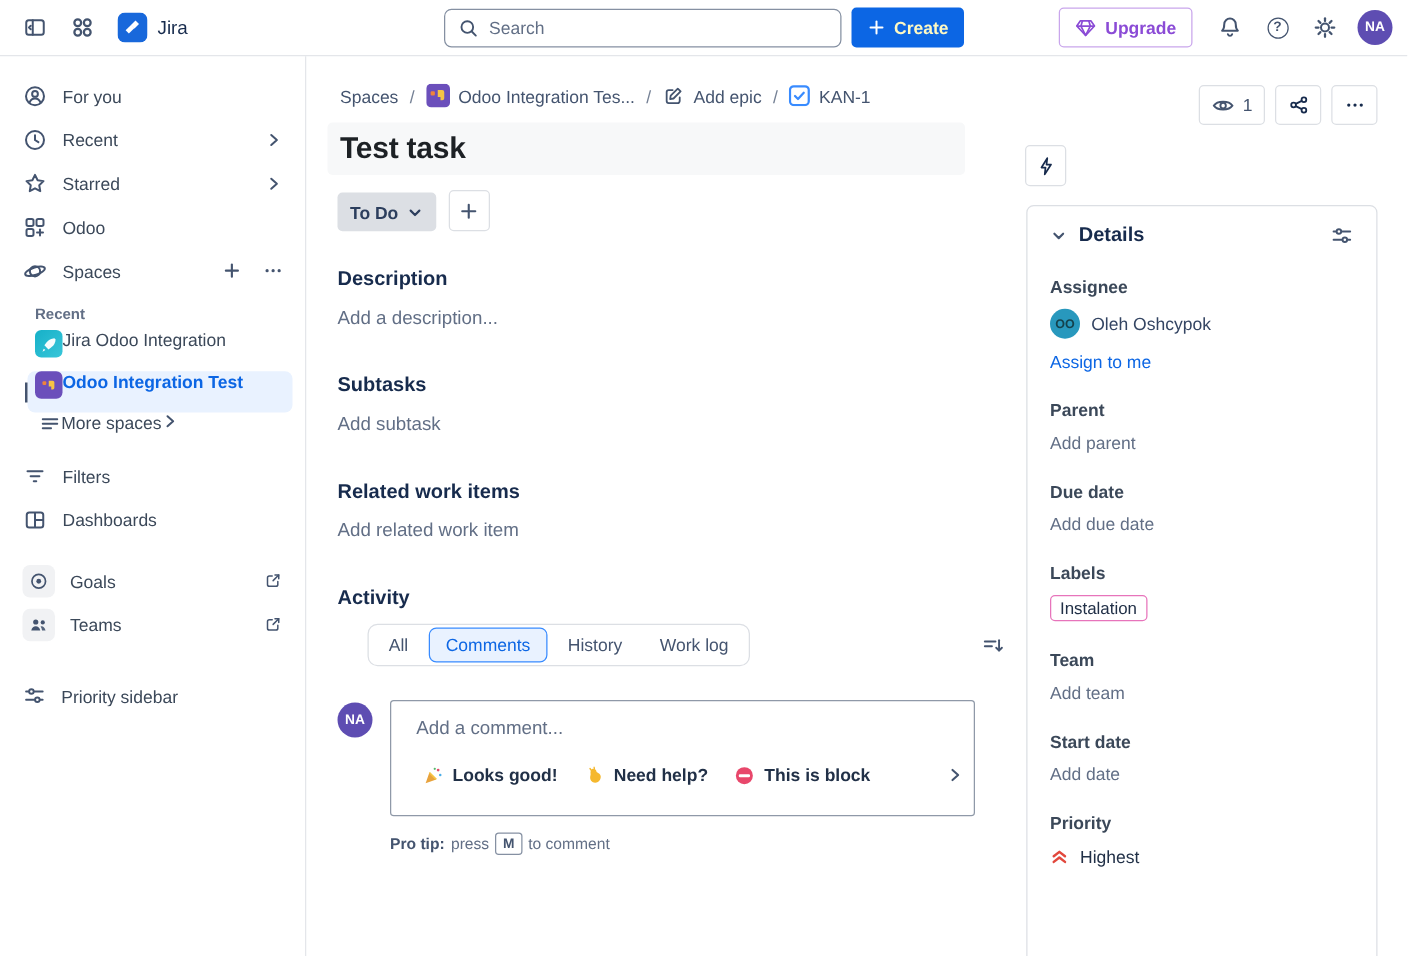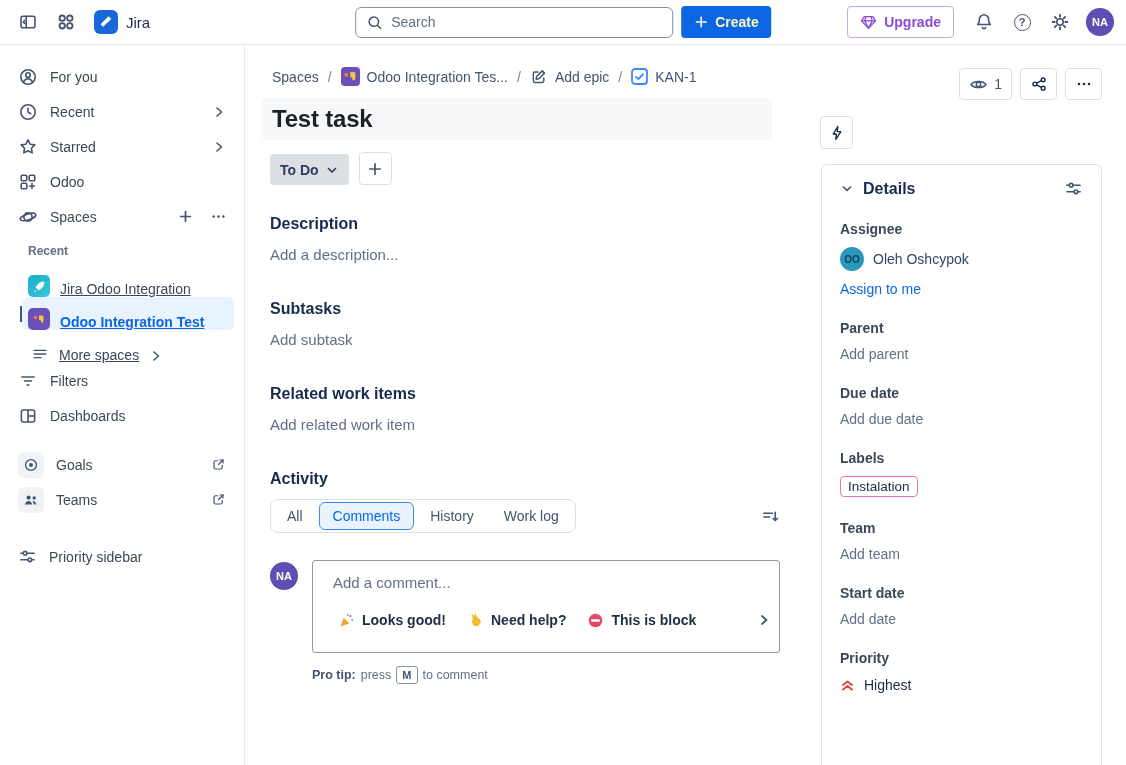--- a/index.html
+++ b/index.html
@@ -31,21 +31,21 @@
   
   .shell { display:flex; height:720px; }
 
   
   .sidebar { width:245px; border-right:1px solid #E4E6EA; padding:14px 10px 0 10px; flex:none; }
   .sb-item { height:35px; display:flex; align-items:center; gap:12px; padding:0 8px; border-radius:6px; color:#3B4859; font-weight:500; }
   .sb-item .lbl { flex:1; white-space:nowrap; overflow:hidden; }
   .sb-item .right-ic { color:#44546F; }
   .sb-subheader { font-size:12px; font-weight:700; color:#626F86; padding:10px 8px 6px 18px; }
   .sb-nested { padding-left:12px; }
-  .sb-space { height:33px; display:flex; align-items:flex-end; gap:10px; padding:0 6px; border-radius:6px; color:#3B4859; font-weight:500; position:relative;text-decoration:underline; }
+  .sb-space { height:33px; display:flex; align-items:flex-start; padding:0 6px; border-radius:6px; color:#3B4859; font-weight:500; position:relative; }
   .sb-space.selected { background:#E9F2FF; color:#0C66E4; font-weight:600; }
   .sb-space.selected .bar { position:absolute; left:-2px; top:9px; width:2px; height:16px; background:#44546F; }
   .sq-icon { width:22px; height:22px; border-radius:5px; flex:none; display:flex; align-items:center; justify-content:center; }
   .icon-tile { width:26px; height:26px; background:#F1F2F4; border-radius:6px; display:flex; align-items:center; justify-content:center; flex:none; }
   .sb-group { margin-top:14px; }
   .sb-customize { margin-top:22px; }
 
   
   .main { flex:1; display:flex; min-width:0; }
   .center { width:575px; flex:none; padding:22px 40px 0 25px; }
@@ -62,21 +62,21 @@
   .add-field-btn { width:33px; height:33px; border:1px solid #DCDFE4; border-radius:4px; display:flex; align-items:center; justify-content:center; }
 
   .section-h { font-size:16px; font-weight:700; color:#172B4D; }
   .placeholder { color:#626F86; font-size:15px; }
   .sec-desc { margin-top:30px; }
   .sec-desc .placeholder { margin-top:13px; }
   .sec { margin-top:37px; }
   .sec .placeholder { margin-top:13px; }
 
   .activity-head { margin-top:37px; }
-  .tabs-row { margin-top:11px; display:flex; align-items:center; justify-content:space-between; width:510px; }
+  .tabs-row { margin-top:11px; display:flex; align-items:center; justify-content:space-between; width:510px;margin-left:24px; }
   .tabs { display:inline-flex; align-items:center; border:1px solid #DCDFE4; border-radius:8px; padding:2px; gap:2px; }
   .tab { padding:5px 13px; color:#44546F; border-radius:6px; border:1px solid transparent; }
   .tab.active { background:#E9F2FF; border-color:#388BFF; color:#0C66E4; font-weight:500; }
 
   .comment-row { margin-top:27px; display:flex; gap:14px; width:510px; }
   .avatar.cmt { width:28px; height:28px; font-size:11px; flex:none; margin-top:2px; }
   .comment-box { flex:1; border:1px solid #8F99A8; border-radius:3px; padding:13px 8px 22px 20px; }
   .comment-box .placeholder { font-size:15px; }
   .quick-row { margin-top:19px; display:flex; align-items:center; gap:10px; }
   .quick-btn { display:flex; align-items:center; gap:8px; font-weight:700; color:#213047; font-size:14px; padding:2px 6px; }

